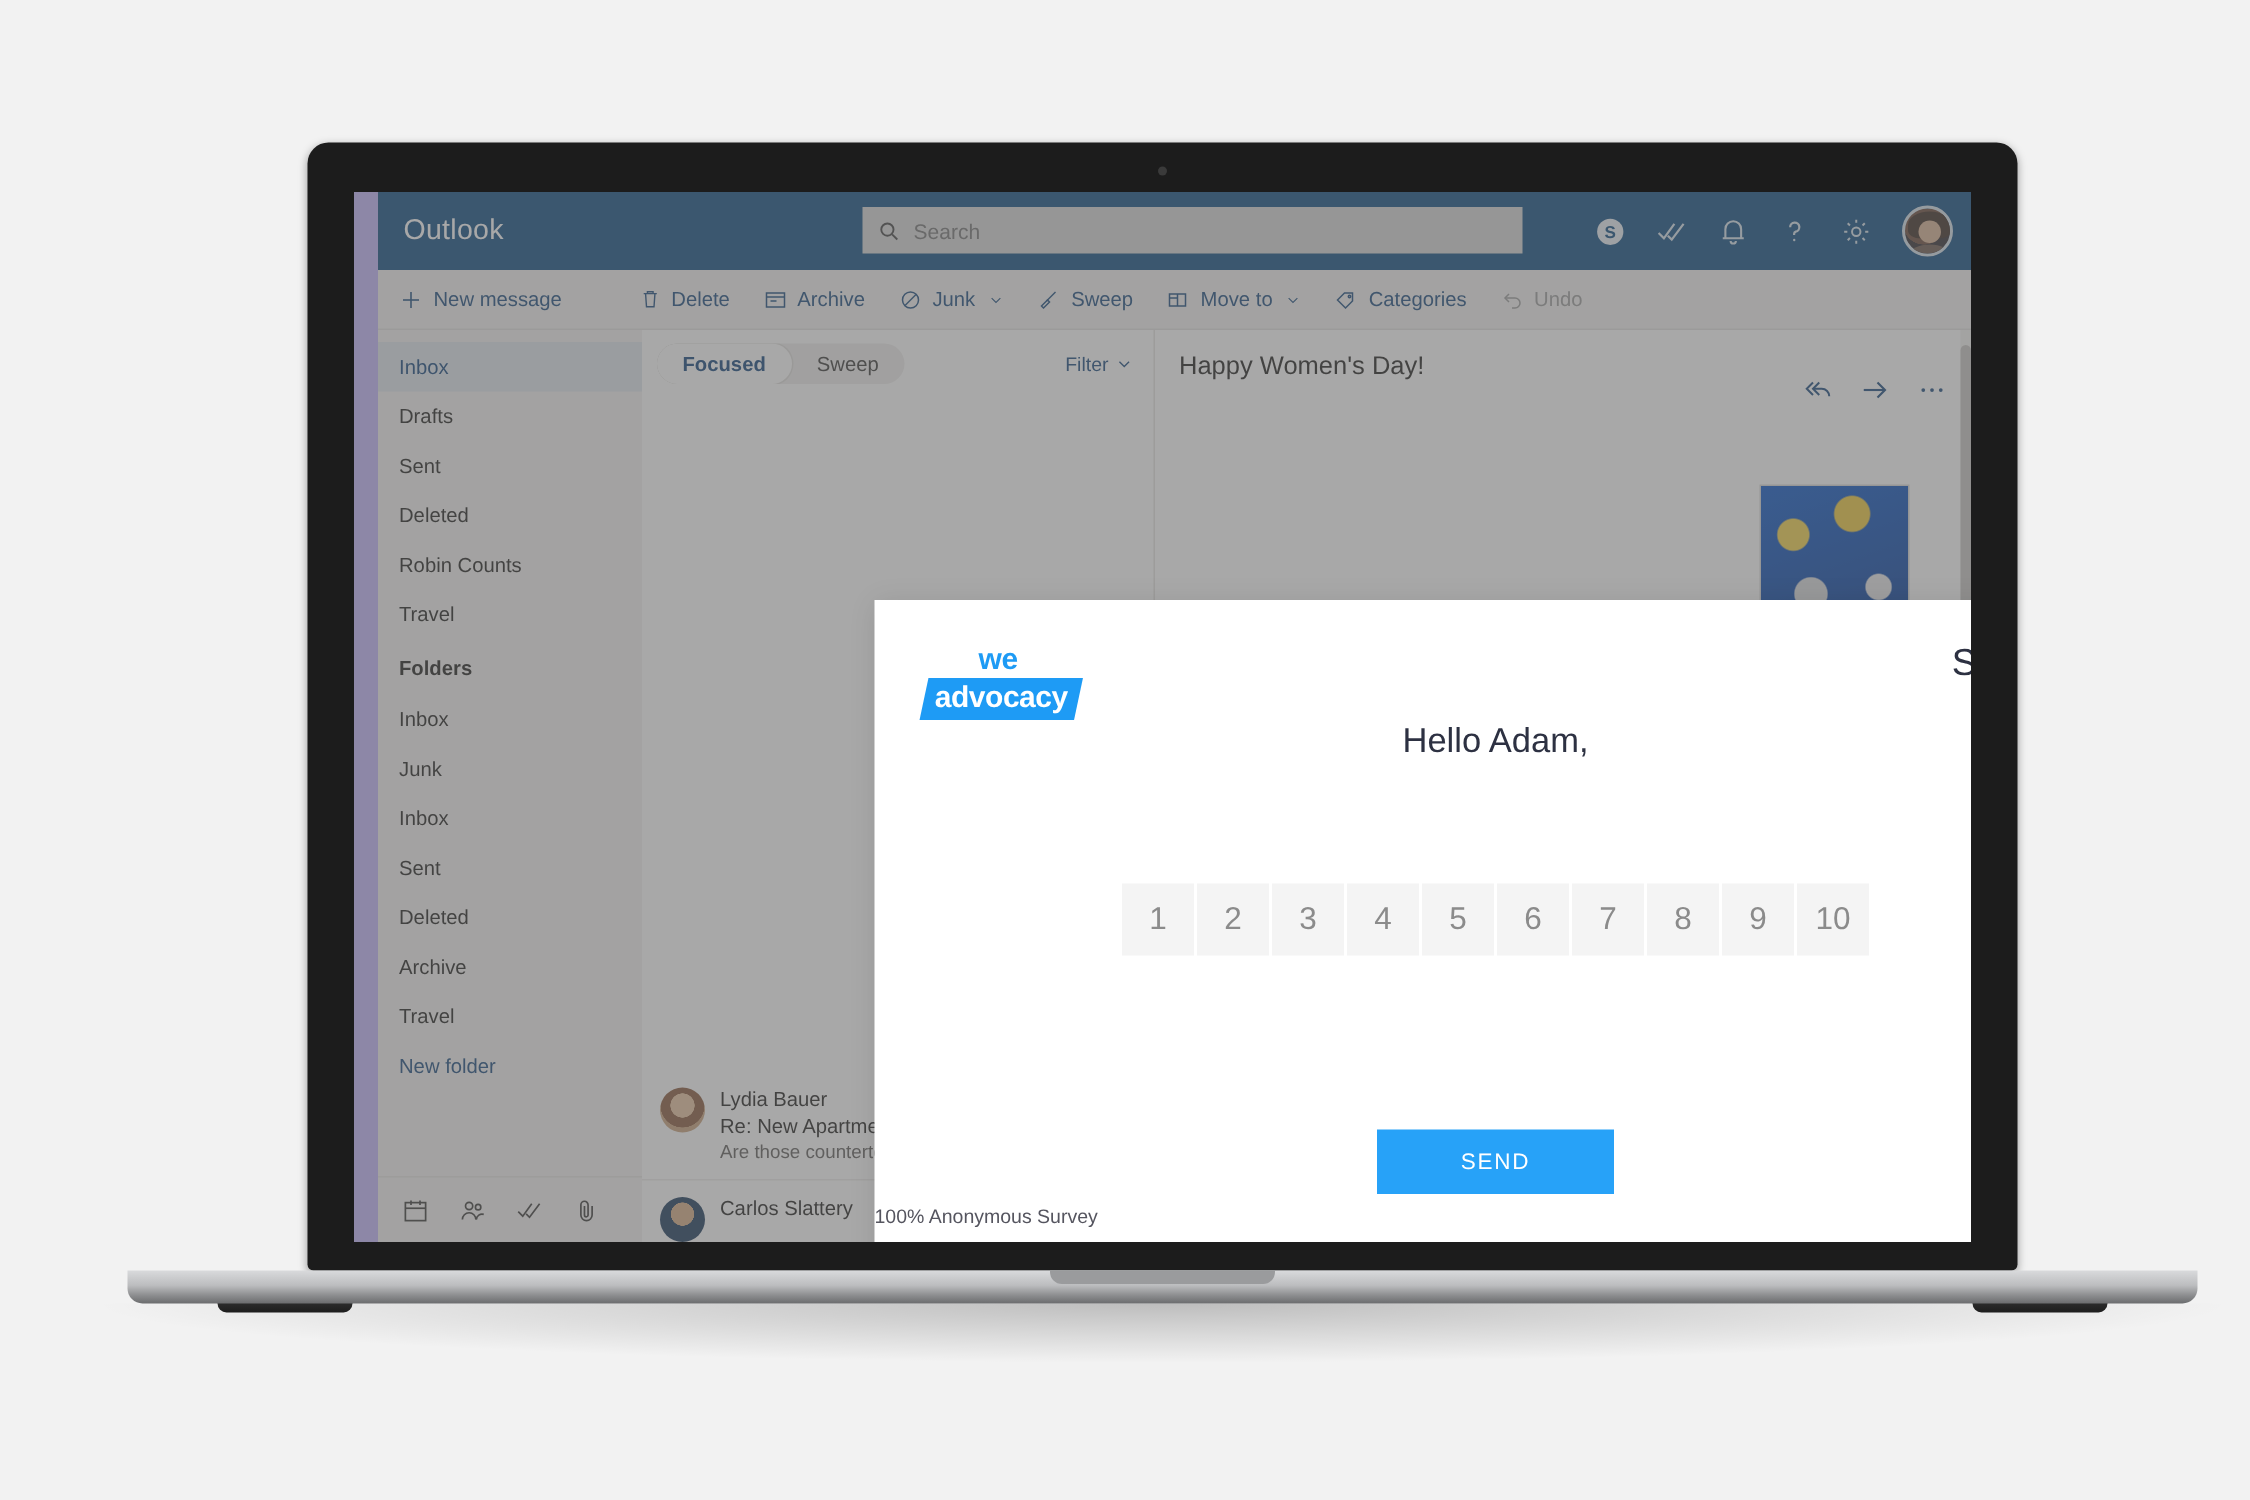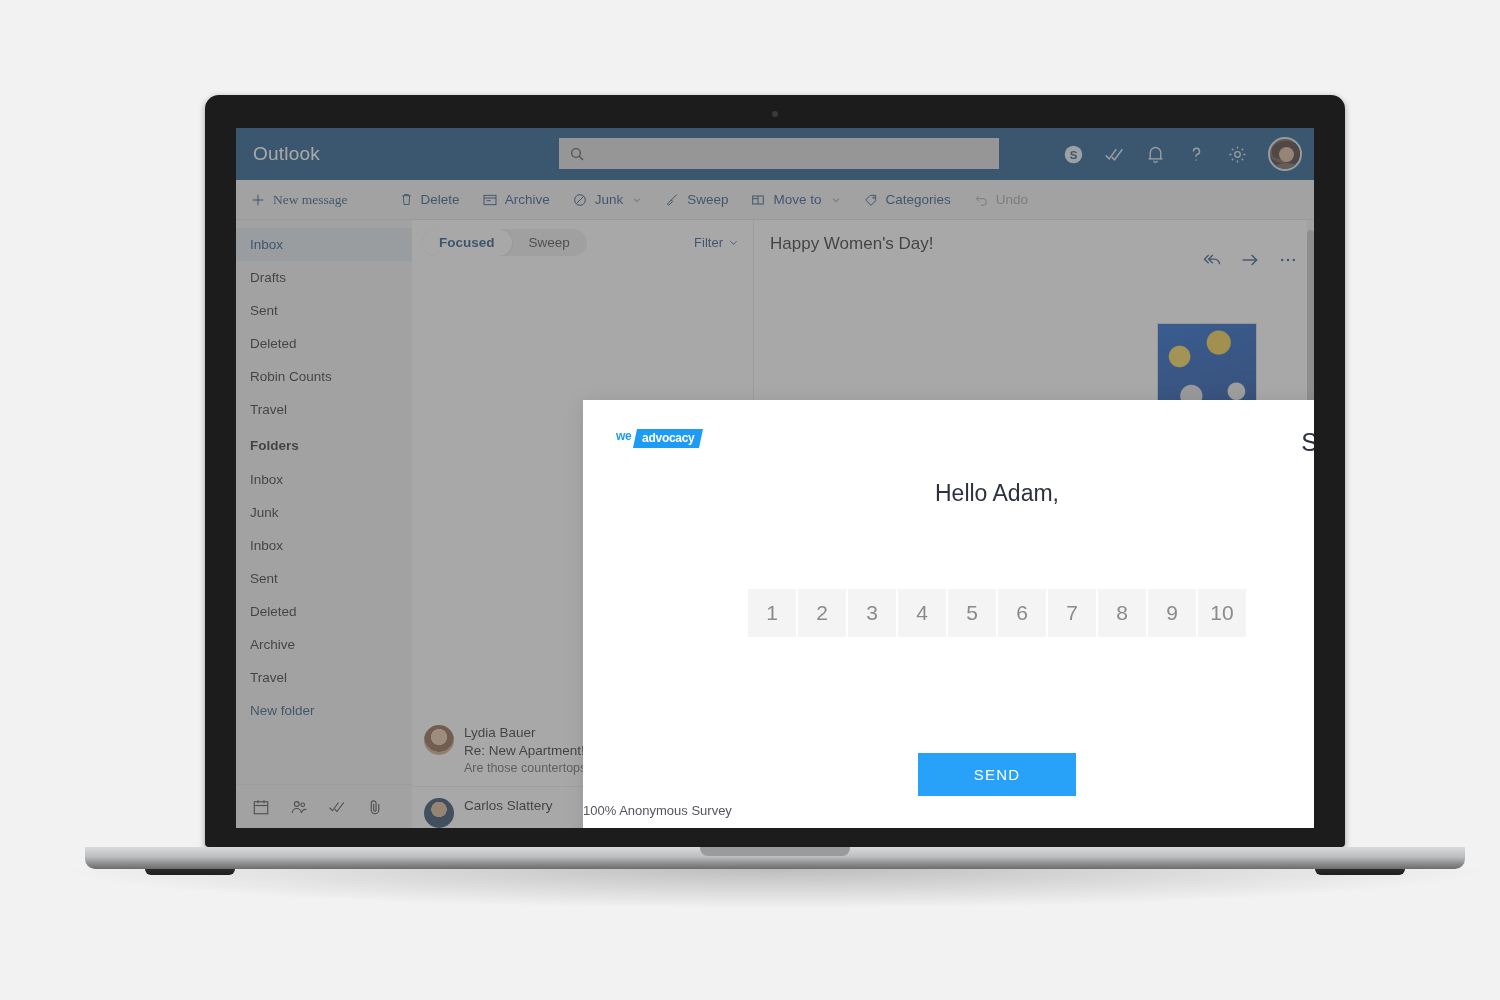--- a/index.html
+++ b/index.html
@@ -50,21 +50,21 @@
   }
   #foot-l, #foot-r {
     position: absolute; top: 768px; width: 90px; height: 12px;
     background: linear-gradient(180deg,#3a3a3a,#1d1d1d);
     border-radius: 0 0 6px 6px;
   }
   #foot-l { left: -60px; }
   #foot-r { left: 1110px; }
 
   
-  #app { position: absolute; inset: 0; background: #c4b5fd; }
+  #app { position: absolute; inset: 0; background: #c4b5fd; padding-left: 16px; }
   #app-dim {
     position: absolute; inset: 0; background: rgba(96,96,96,.55);
     pointer-events: none; z-index: 40;
   }
 
   
   #topbar {
     height: 52px; background: #0f4c81;
     display: flex; align-items: center; position: relative;
   }
@@ -108,21 +108,21 @@
   
   #cmdbar {
     height: 40px; background: #f3f2f1;
     display: flex; align-items: center; gap: 0;
     border-bottom: 1px solid #e3e1df; font-size: 13.5px; color: #1b4b7e;
   }
   .cmd {
     display: flex; align-items: center; gap: 7px;
     padding: 0 11px; height: 40px; cursor: pointer; white-space: nowrap;
   }
-  .cmd.first { padding-left: 14px; padding-right: 40px; font-family: Liberation Serif, serif; }
+  .cmd.first { padding-left: 14px; padding-right: 40px; }
   .cmd.disabled { color: #9d9d9d; cursor: default; }
   .cmd svg { flex: 0 0 auto; }
   .caret { width: 10px; height: 10px; margin-left: 2px; }
 
   
   #body { display: flex; height: 608px; }
 
   #sidebar {
     width: 176px; background: #f3f2f1; position: relative;
     padding-top: 8px; flex: 0 0 176px;
@@ -250,21 +250,21 @@
   }
 
   
   #modal {
     position: absolute; left: 347px; top: 272px;
     width: 828px; height: 463px; background: #fff; z-index: 50;
     box-shadow: 0 2px 18px rgba(0,0,0,.10);
   }
   #logo {
     position: absolute; left: 33px; top: 29px;
-    display: flex; font-size: 12px; font-weight: bold;
+    display: flex; align-items: center; font-size: 20px; font-weight: bold; flex-direction: column;
   }
   #logo .we { color: #1e9bf5; margin-right: 4px; letter-spacing: -.3px; }
   #logo .adv {
     color: #fff; background: #1e9bf5; padding: 2px 7px 3px 7px;
     transform: skewX(-12deg); letter-spacing: -.3px;
   }
   #logo .adv span { display: inline-block; transform: skewX(12deg); }
   #survey-title {
     position: absolute; right: 32px; top: 28px;
     font-size: 25px; color: #2d3142;
@@ -325,20 +325,21 @@
       <div id="app">
 
         <div id="topbar">
           <div id="brand">Outlook</div>
 
           <div id="searchbox">
             <svg class="mag" viewBox="0 0 24 24" fill="none" stroke="#444" stroke-width="2">
               <circle cx="10.5" cy="10.5" r="6.5"></circle>
                 <line x1="15.5" y1="15.5" x2="21" y2="21"></line>
             </svg>
+            <input id="search-input" value="" placeholder="Search" style="">
           </div>
 
           <div id="header-icons">
             <svg class="hicon" viewBox="0 0 24 24">
               <circle cx="12" cy="12" r="10" fill="#e9f0f6"></circle>
               <text x="12" y="17" text-anchor="middle" font-size="13" font-weight="bold" fill="#0f4c81" font-family="Liberation Sans, sans-serif">S</text>
             </svg>
             <svg class="hicon" viewBox="0 0 24 24" fill="none" stroke="#d8e4ee" stroke-width="1.7">
               <path d="M2 13 L6 17 L14 6"></path>
                 <path d="M9 15 L12 18 L21 6"></path>

